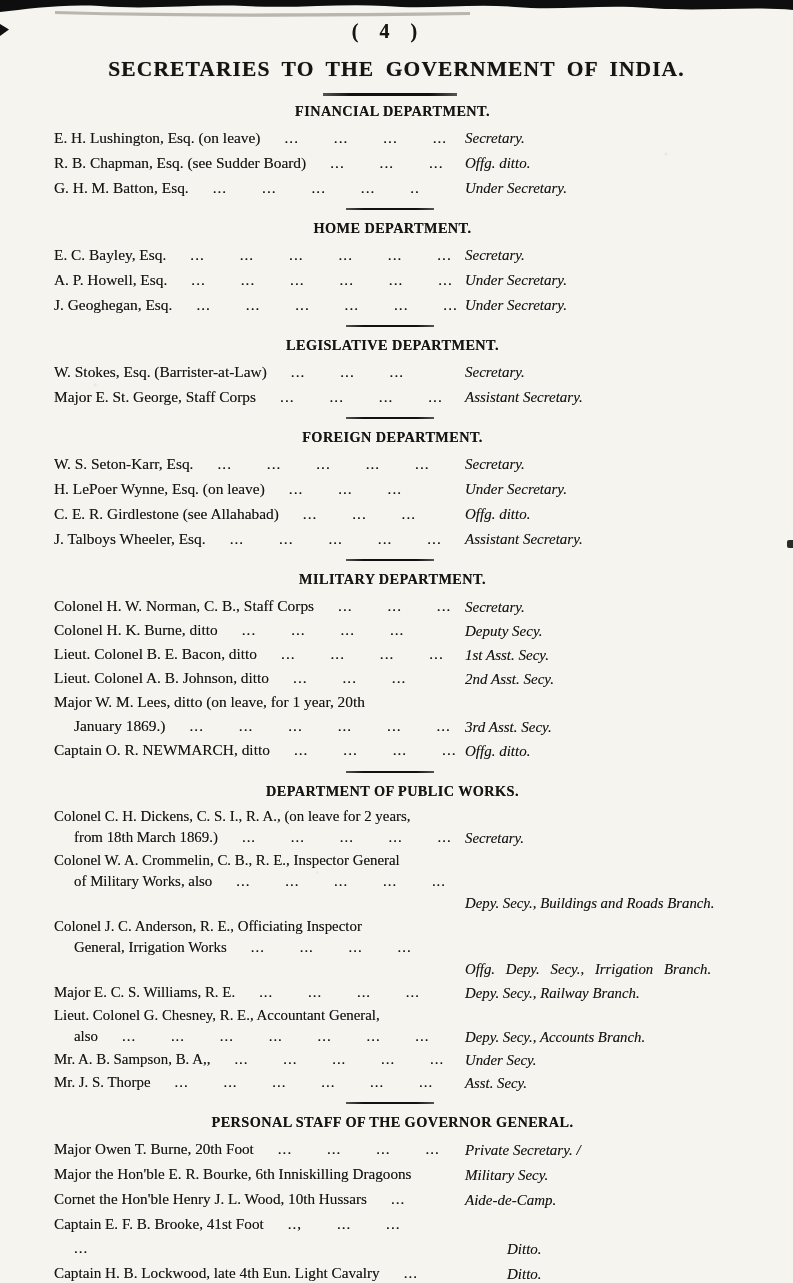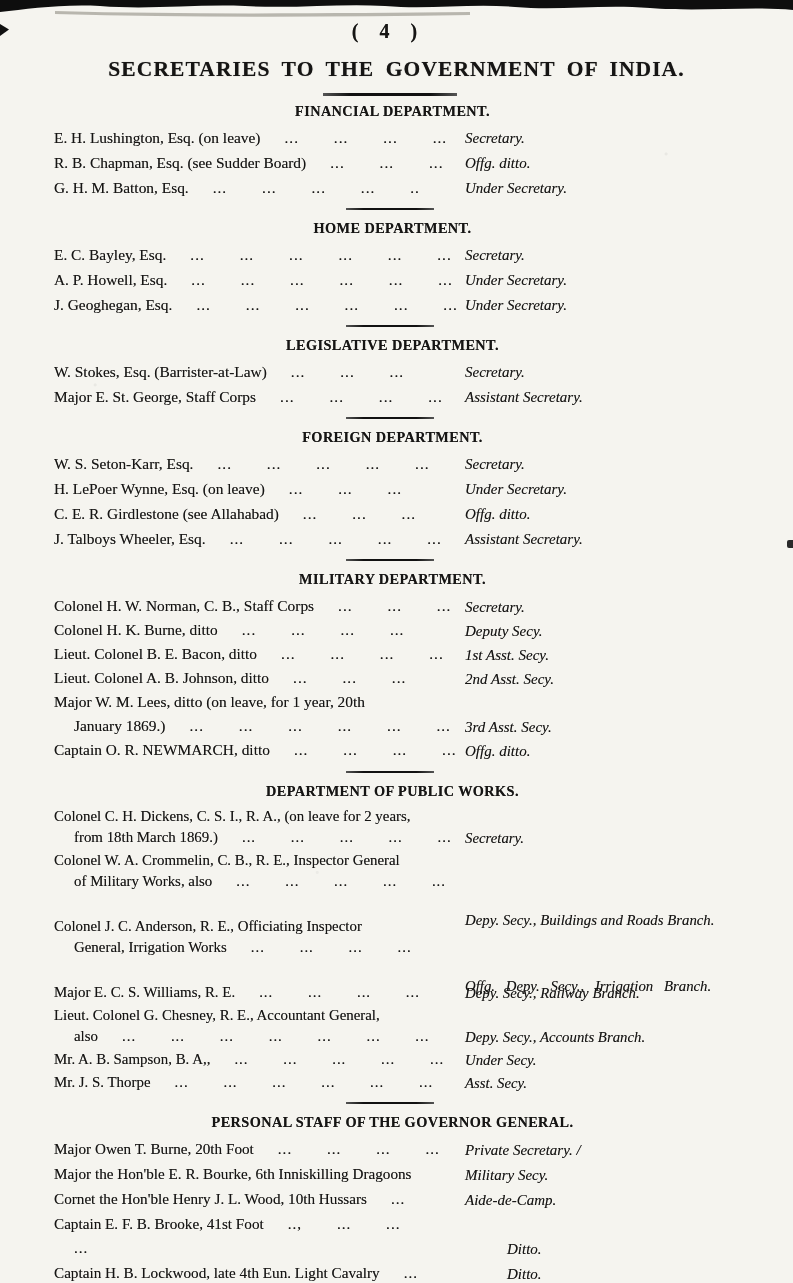--- a/index.html
+++ b/index.html
@@ -39,21 +39,21 @@
   .role{flex:0 0 278px;font-style:italic;font-size:15px;line-height:21px;
     padding-left:42px;text-indent:-42px;text-shadow:0 0 .5px rgba(20,20,20,.45);}
   .role.ind{padding-left:62px;text-indent:0;}
   .role.wide{word-spacing:7px;}
   .sec-mil .entry{font-size:15.4px;line-height:24px;}
   .sec-mil .row{margin-bottom:0;}
   .sec-pw .entry{font-size:14.9px;line-height:21px;}
   .sec-pw .row{margin-bottom:2px;}
   .sec-pw .role{font-size:14.8px;line-height:20px;}
   .row.drop{margin-bottom:24px;}
-  .row.drop .role{position:relative;top:38px;font-style:italic;}
+  .row.drop .role{position:relative;top:21px;font-style:italic;}
   .sec-ps .entry{font-size:15.2px;line-height:24px;}
   .sec-ps .row{margin-bottom:1px;}
 </style>
 </head>
 <body>
 
 <div class="noise"></div>
 
 <svg class="topbar" viewBox="0 0 793 18" preserveAspectRatio="none">
   <path fill="#0e0e0e" d="M0,0 H793 V10 C750,6 700,12 650,8 C600,4 560,11 515,7 C470,3 430,10 385,6 C340,3 295,9 245,6 C195,4 150,10 100,6 C60,4 28,9 0,12 Z"></path>

